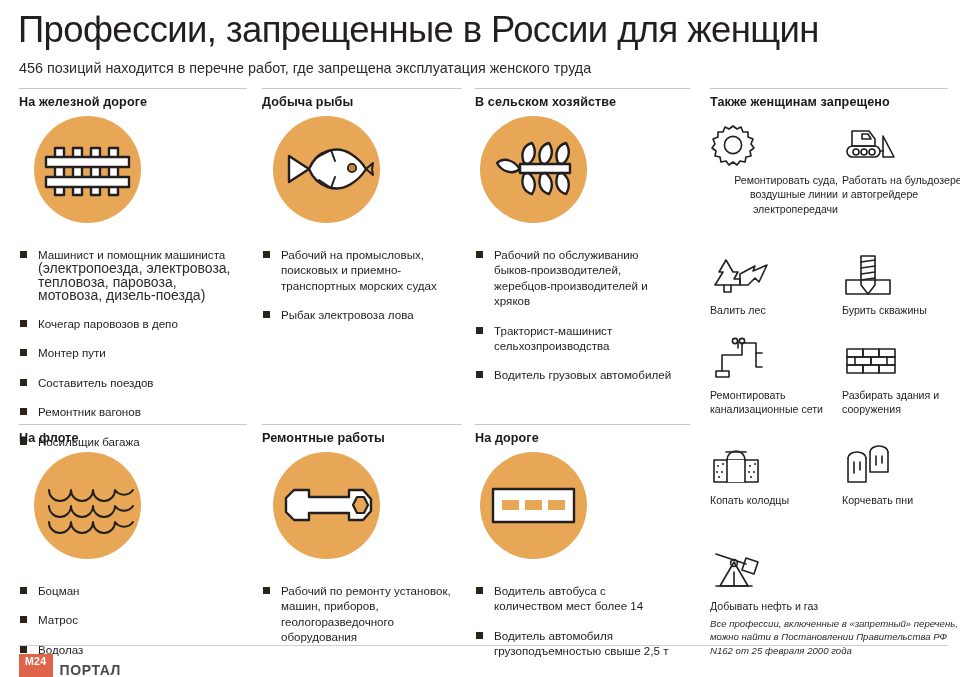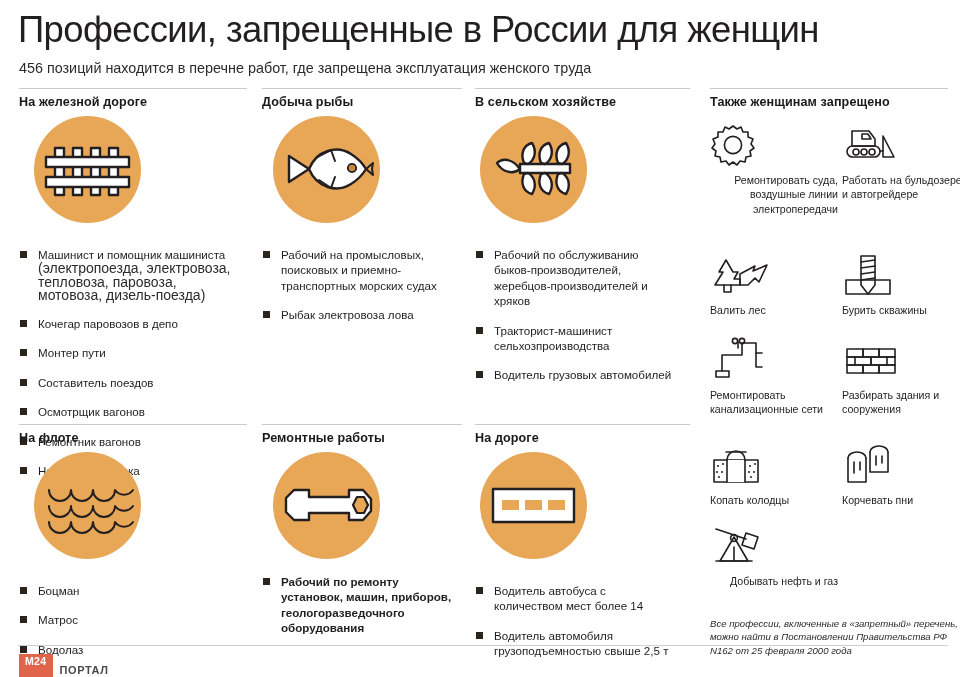--- a/index.html
+++ b/index.html
@@ -78,21 +78,21 @@
     position: absolute; left: 18px; top: 645px; width: 930px;
     height: 1px; background: #cfcfcf;
   }
   .logo-wrap { position: absolute; left: 19px; top: 654px; display: flex; align-items: center; }
   .logo-badge {
     background: #e0644b; color: #ffffff;
     font-size: 10.6px; font-weight: bold; letter-spacing: 0.3px;
     padding: 2px 6px 19px 6px; line-height: 11px;
   }
   .logo-word {
-    margin-left: 7px; font-size: 11px; font-weight: bold;
+    margin-left: 7px; font-size: 14px; font-weight: bold;
     letter-spacing: 0.6px; color: #4a4a4a; text-transform: uppercase;
   }
 
   .ln { fill: none; stroke: #231f20; stroke-width: 2; stroke-linejoin: round; stroke-linecap: round; }
   .ln-t { fill: none; stroke: #231f20; stroke-width: 1.6; stroke-linejoin: round; stroke-linecap: round; }
   .fw { fill: #ffffff; stroke: #231f20; stroke-width: 2.4; stroke-linejoin: round; }
   .fo { fill: #e8a757; stroke: #231f20; stroke-width: 2.2; stroke-linejoin: round; }
 </style>
 </head>
 <body>
@@ -125,23 +125,20 @@
       <div class="bitem">
         <div class="bmain">Кочегар паровозов в депо</div>
       </div>
       <div class="bitem">
         <div class="bmain">Монтер пути</div>
       </div>
       <div class="bitem">
         <div class="bmain">Составитель поездов</div>
       </div>
       <div class="bitem">
-        <div class="bmain">Осмотрщик вагонов</div>
-      </div>
-      <div class="bitem">
         <div class="bmain">Ремонтник вагонов</div>
       </div>
       <div class="bitem">
         <div class="bmain">Носильщик багажа</div>
       </div>
     </div>
   </div>
 
   <div class="sec" style="left:262px; top:88px; width:200px;">
     <div class="rule" style="width:200px;"></div>
@@ -221,21 +218,21 @@
 
   <div class="sec" style="left:262px; top:424px; width:200px;">
     <div class="rule" style="width:200px;"></div>
     <div class="sec-head">Ремонтные работы</div>
     <div class="circle" style="left:11px; top:28px; width:107px; height:107px;">
       <svg width="107" height="107" viewBox="0 0 107 107">
         <path class="fw" d="M36 38 L21 38 L13 46 L13 60 L21 68 L36 68 L36 61 L76 61 L76 68 L90 68 L98 59 L98 47 L90 38 L76 38 L76 45 L36 45 Z"></path>
         <path class="fo" d="M84 45 L91 45 L95 53 L91 61 L84 61 L80 53 Z"></path>
       </svg>
     </div>
-    <div class="blist" style="top:136px; width:190px;font-weight:bold;">
+    <div class="blist" style="top:145px; width:190px;">
       <div class="bitem">
         <div class="bmain">Рабочий по ремонту установок, машин, приборов, геологоразведочного оборудования</div>
       </div>
     </div>
   </div>
 
   <div class="sec" style="left:475px; top:424px; width:215px;">
     <div class="rule" style="width:215px;"></div>
     <div class="sec-head">На дороге</div>
     <div class="circle" style="left:5px; top:28px; width:107px; height:107px;">
@@ -381,21 +378,21 @@
         <path class="ln-t" stroke-width="2.1" d="M6 16 A9 6 0 0 1 24 16"></path>
         <path class="ln-t" stroke-width="1.7" d="M12 20 L12 31 M18 20 L18 28"></path>
         <path class="ln-t" stroke-width="2.1" d="M28 10 L28 30 L46 30 L46 10"></path>
         <path class="ln-t" stroke-width="2.1" d="M28 10 A9 6 0 0 1 46 10"></path>
         <path class="ln-t" stroke-width="1.7" d="M34 14 L34 23 M40 14 L40 21"></path>
       </svg>
     </div>
     <div class="cap">Корчевать пни</div>
   </div>
 
-  <div class="picto" style="left:710px; top:523px;text-align:right;">
+  <div class="picto" style="left:710px; top:548px;">
     <div class="gfx">
       <svg width="62" height="46" viewBox="0 0 62 46">
         <path class="ln-t" stroke-width="2.1" d="M6 6 L36 16"></path>
         <path class="ln-t" stroke-width="2.1" d="M36 10 L48 14 L44 26 L32 22 Z"></path>
         <path class="ln-t" stroke-width="2.1" d="M24 14 L10 38 L38 38 Z"></path>
         <path class="ln-t" stroke-width="2.1" d="M24 24 L24 38"></path>
         <path class="ln-t" stroke-width="2.1" d="M6 38 L42 38"></path>
         <circle class="ln-t" stroke-width="1.9" cx="24" cy="15" r="3.4"></circle>
       </svg>
     </div>

